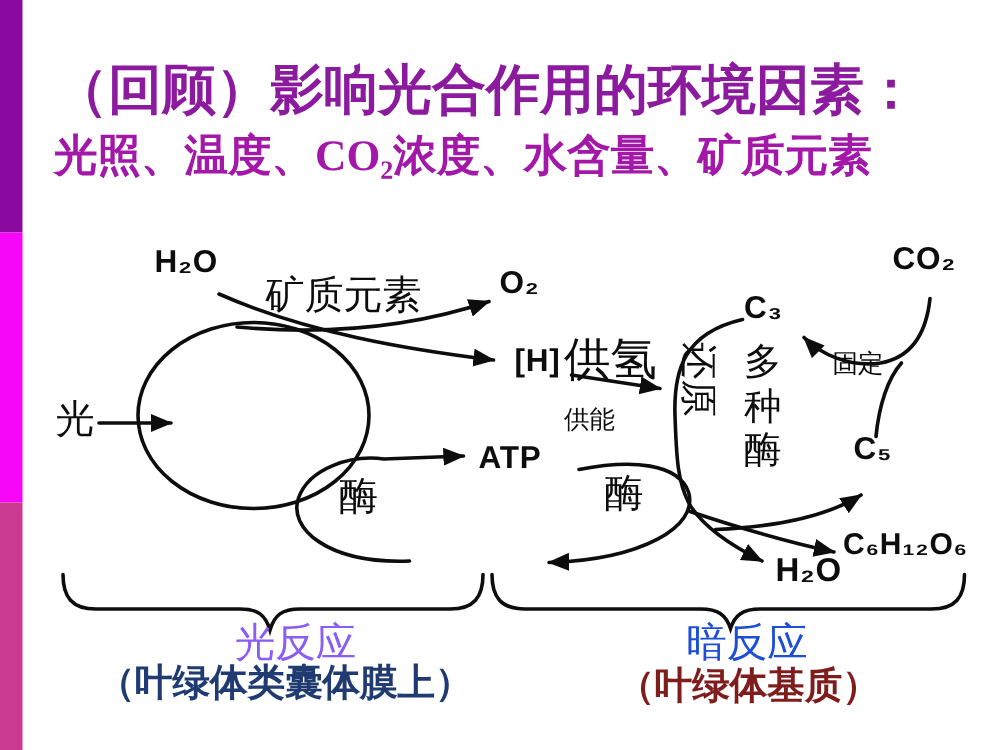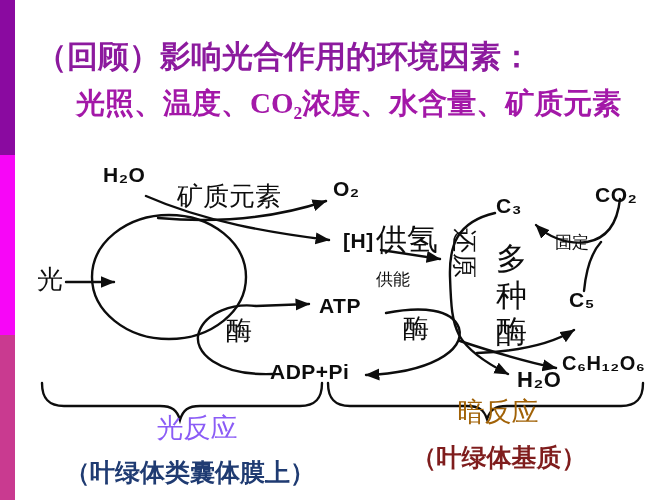--- a/index.html
+++ b/index.html
@@ -9,21 +9,21 @@
   }
   
   #sidebar{position:absolute;left:0;top:0;width:15px;height:500px;}
   #sidebar .seg{width:15px;}
   #seg-top{height:155px;}
   #seg-mid{height:180px;}
   #seg-bot{height:165px;}
   
   .title-line{position:absolute;left:36px;white-space:nowrap;
     font-family:"Liberation Serif","DejaVu Serif",serif;font-weight:600;}
-  #title1{top:36px;font-size:31px;}
+  #title1{top:36px;font-size:36px;}
   #title2{top:84px;font-size:29px;}
   
   .lbl{position:absolute;white-space:nowrap;line-height:1.05;color:#0d0d0d;}
   .cjk{font-size:26px;}
   .formula{font-weight:bold;font-size:21px;letter-spacing:0.5px;}
   .rotated{transform:rotate(90deg);transform-origin:top left;}
   .vertical{width:27px;white-space:normal;word-break:break-all;line-height:1.18;}
   .centered{transform:translateX(-50%);}
   .footer-cjk{font-size:27px;}
   .footer-loc{font-size:25px;font-family:"Liberation Serif","DejaVu Serif",serif;font-weight:600;}
@@ -35,21 +35,21 @@
 
 <div id="canvas">
 
   <div id="sidebar">
     <div class="seg" id="seg-top" style="background: rgb(138, 10, 160);"></div>
     <div class="seg" id="seg-mid" style="background: rgb(247, 6, 247);"></div>
     <div class="seg" id="seg-bot" style="background: rgb(201, 58, 144);"></div>
   </div>
 
   <div class="title-line" id="title1" style="color: rgb(140, 26, 158);">（回顾）影响光合作用的环境因素：</div>
-  <div class="title-line" id="title2" style="color: rgb(163, 24, 168); margin-left: 40px;">光照、温度、CO₂浓度、水含量、矿质元素</div>
+  <div class="title-line" id="title2" style="color: rgb(163, 24, 168);">光照、温度、CO₂浓度、水含量、矿质元素</div>
 
   <svg width="667" height="500" viewBox="0 0 667 500">
     <defs>
       <marker id="arr" markerWidth="7" markerHeight="6" refX="5.6" refY="2.5" orient="auto">
         <path d="M0,0 L6,2.5 L0,5 Z" style="fill:#0d0d0d;stroke:none"></path>
       </marker>
     </defs>
     <ellipse cx="169" cy="277" rx="77" ry="62"></ellipse>
     <path d="M 66,282 L 114,282" marker-end="url(#arr)"></path>
     <path d="M 158,218 C 235,225 290,213 326,201" marker-end="url(#arr)"></path>
@@ -67,30 +67,29 @@
   </svg>
 
   <div class="lbl formula" style="left:103px;top:164px">H₂O</div>
   <div class="lbl cjk" style="left:177px;top:183px">矿质元素</div>
   <div class="lbl formula" style="left:333px;top:178px">O₂</div>
   <div class="lbl formula" style="left:343px;top:230px">[H]</div>
   <div class="lbl cjk" style="left:37px;top:266px">光</div>
   <div class="lbl formula" style="left:319px;top:295px">ATP</div>
   <div class="lbl cjk" style="left:226px;top:317px">酶</div>
   <div class="lbl cjk" style="left:403px;top:315px">酶</div>
-  <div class="lbl formula" style="left:270px;top:361px">ADP+Pi</div>
   <div class="lbl cjk" style="left:376px;top:224px;font-size:31px">供氢</div>
   <div class="lbl cjk" style="left:376px;top:271px;font-size:17px">供能</div>
   <div class="lbl cjk rotated" style="left:478px;top:228px;font-size:25px">还原</div>
-  <div class="lbl cjk vertical" style="left:496px;top:241px;font-size:31px">多种酶</div>
+  <div class="lbl cjk vertical" style="left:496px;top:227px;font-size:25px">多种酶</div>
   <div class="lbl cjk" style="left:555px;top:234px;font-size:17px">固定</div>
   <div class="lbl formula" style="left:496px;top:195px">C₃</div>
   <div class="lbl formula" style="left:569px;top:289px">C₅</div>
-  <div class="lbl formula" style="left:595px;top:184px">CO₂</div>
+  <div class="lbl formula" style="left:595px;top:162px">CO₂</div>
   <div class="lbl formula" style="left:517px;top:368px;font-size:22px">H₂O</div>
   <div class="lbl formula" style="left:562px;top:353px;font-size:20px">C₆H₁₂O₆</div>
 
   <div class="lbl footer-cjk centered" style="left: 197px; top: 414px; color: #8b5cf6;">光反应</div>
-  <div class="lbl footer-cjk centered" style="left: 498px; top: 398px; color: #a16207;">暗反应</div>
-  <div class="lbl footer-loc centered" style="left: 190px; top: 443px; color: rgb(31, 59, 114); margin-top: 17px;">（叶绿体类囊体膜上）</div>
+  <div class="lbl footer-cjk centered" style="left: 498px; top: 414px; color: #1d4ed8;">暗反应</div>
+  <div class="lbl footer-loc centered" style="left: 190px; top: 443px; color: rgb(31, 59, 114);">（叶绿体类囊体膜上）</div>
   <div class="lbl footer-loc centered" style="left: 499px; top: 445px; color: #7f1d1d;">（叶绿体基质）</div>
 
 </div>
 
 </body></html>

